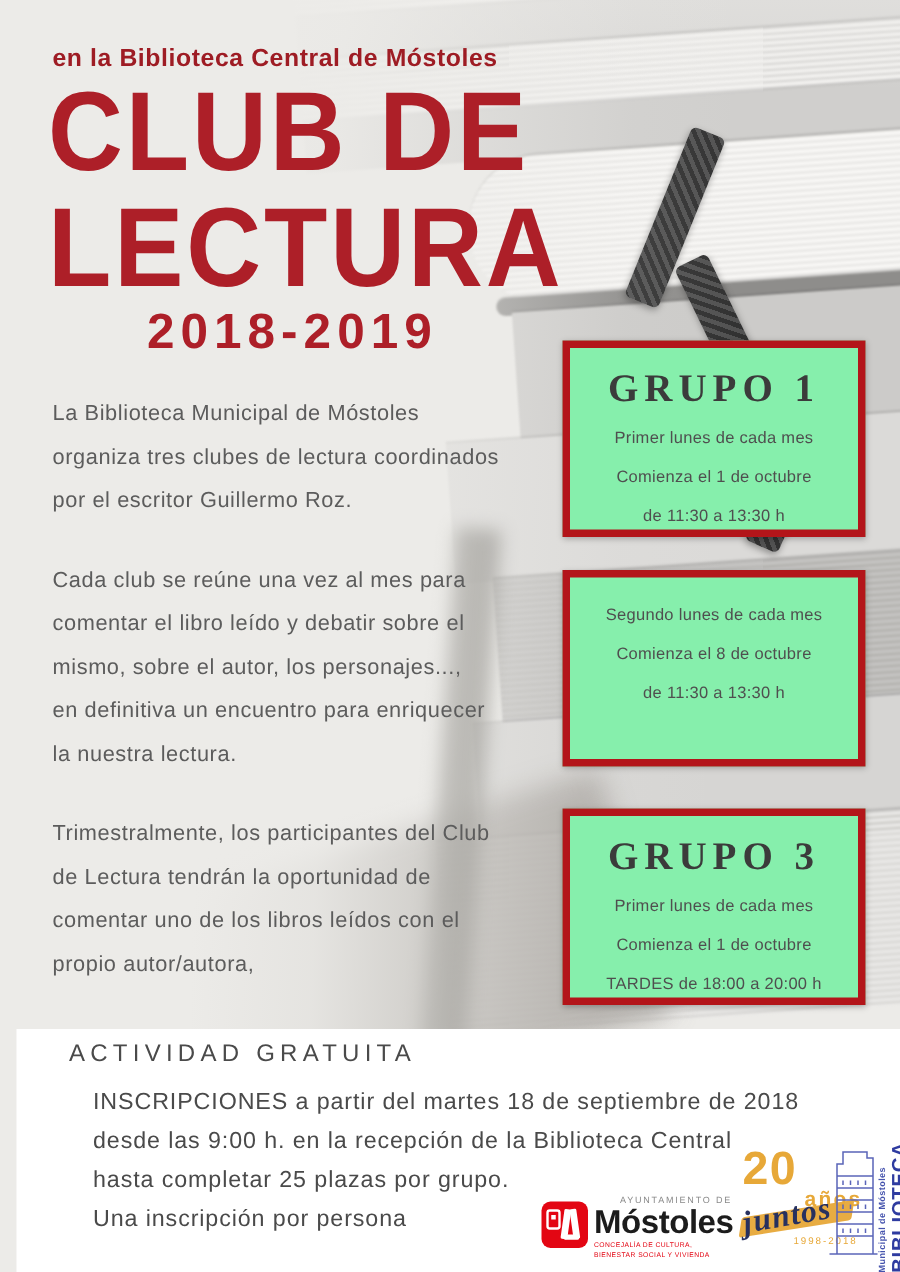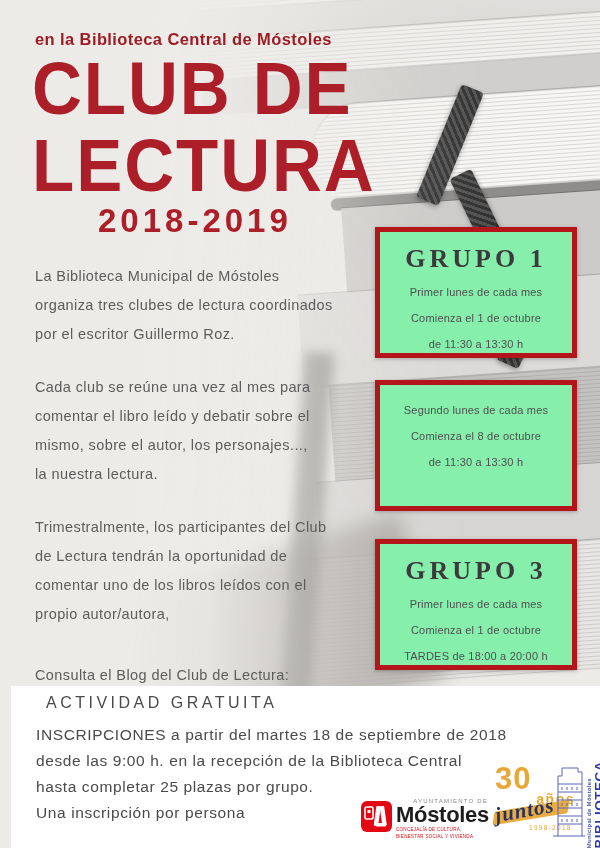--- a/index.html
+++ b/index.html
@@ -44,21 +44,21 @@
 
   
   .group{position:absolute;left:375px;width:202px;height:131px;box-sizing:border-box;background:#86efac;border:5px solid #b3151a;text-align:center;padding-top:12px;box-shadow:0 1px 4px rgba(0,0,0,.25);}
   .g1{top:227px;} .g2{top:380px;} .g3{top:539px;}
   .group .gname{font-family:"Liberation Serif",serif;font-weight:700;font-size:26px;letter-spacing:4px;color:#3b3b3b;margin-bottom:5px;}
   .group .gline{font-size:11px;color:#4f4f4f;line-height:26px;letter-spacing:.2px;white-space:nowrap;}
 
   
   .footer{position:absolute;left:0;top:686px;width:600px;height:162px;background:#ffffff;margin-left:11px;}
   .free{position:absolute;left:35px;top:8px;font-size:16px;letter-spacing:3.5px;color:#4a4a4a;}
-  .insc{position:absolute;left:25px;top:36px;font-size:15.5px;letter-spacing:.6px;color:#4a4a4a;}
+  .insc{position:absolute;left:51px;top:36px;font-size:15.5px;letter-spacing:.6px;color:#4a4a4a;}
   .insc .line{line-height:26px;white-space:nowrap;}
 
   
   .ayto{position:absolute;left:350px;top:112px;display:flex;align-items:flex-start;}
   .crest{width:31px;height:31px;background:#e30613;border-radius:6px;position:relative;flex:0 0 auto;margin-top:3px;}
   .crest svg{position:absolute;inset:0;}
   .ayto-text{margin-left:4px;}
   .ayto-eyebrow{font-size:6px;letter-spacing:1.2px;color:#8a8a8a;text-align:right;width:92px;}
   .ayto-name{font-size:22px;font-weight:700;color:#1c1c1c;line-height:22px;letter-spacing:-.3px;}
   .ayto-dept{font-size:4.5px;color:#e30613;line-height:5.5px;letter-spacing:.3px;margin-top:1px;}
@@ -115,20 +115,21 @@
   <div class="intro">
     <div class="para">
       <div class="line">La Biblioteca Municipal de Móstoles</div>
       <div class="line">organiza tres clubes de lectura coordinados</div>
       <div class="line">por el escritor Guillermo Roz.</div>
     </div>
     <div class="para">
       <div class="line">Cada club se reúne una vez al mes para</div>
       <div class="line">comentar el libro leído y debatir sobre el</div>
       <div class="line">mismo, sobre el autor, los personajes...,</div>
+      <div class="line">en definitiva un encuentro para enriquecer</div>
       <div class="line">la nuestra lectura.</div>
     </div>
     <div class="para">
       <div class="line">Trimestralmente, los participantes del Club</div>
       <div class="line">de Lectura tendrán la oportunidad de</div>
       <div class="line">comentar uno de los libros leídos con el</div>
       <div class="line">propio autor/autora,</div>
     </div>
     <div class="blog">
       <div class="line">Consulta el Blog del Club de Lectura:</div>
@@ -175,21 +176,21 @@
       </div>
       <div class="ayto-text">
         <div class="ayto-eyebrow">AYUNTAMIENTO DE</div>
         <div class="ayto-name">Móstoles</div>
         <div class="ayto-dept">CONCEJALÍA DE CULTURA,</div>
         <div class="ayto-dept">BIENESTAR SOCIAL Y VIVIENDA</div>
       </div>
     </div>
 
     <div class="anniv">
-      <div class="n20">30</div>
+      <div class="n20">20</div>
       <div class="word">años</div>
       <div class="brush"></div>
       <div class="script">juntos</div>
       <div class="years">1998-2018</div>
     </div>
 
     <div class="building">
       <svg viewBox="0 0 34 76" width="34" height="76" fill="none" stroke="#5a64b8" stroke-width="1">
         <path d="M6 74 L6 14 L10 14 L10 6 L26 6 L26 10 L30 10 L30 74"></path>
         <line x1="6" y1="22" x2="30" y2="22"></line>

